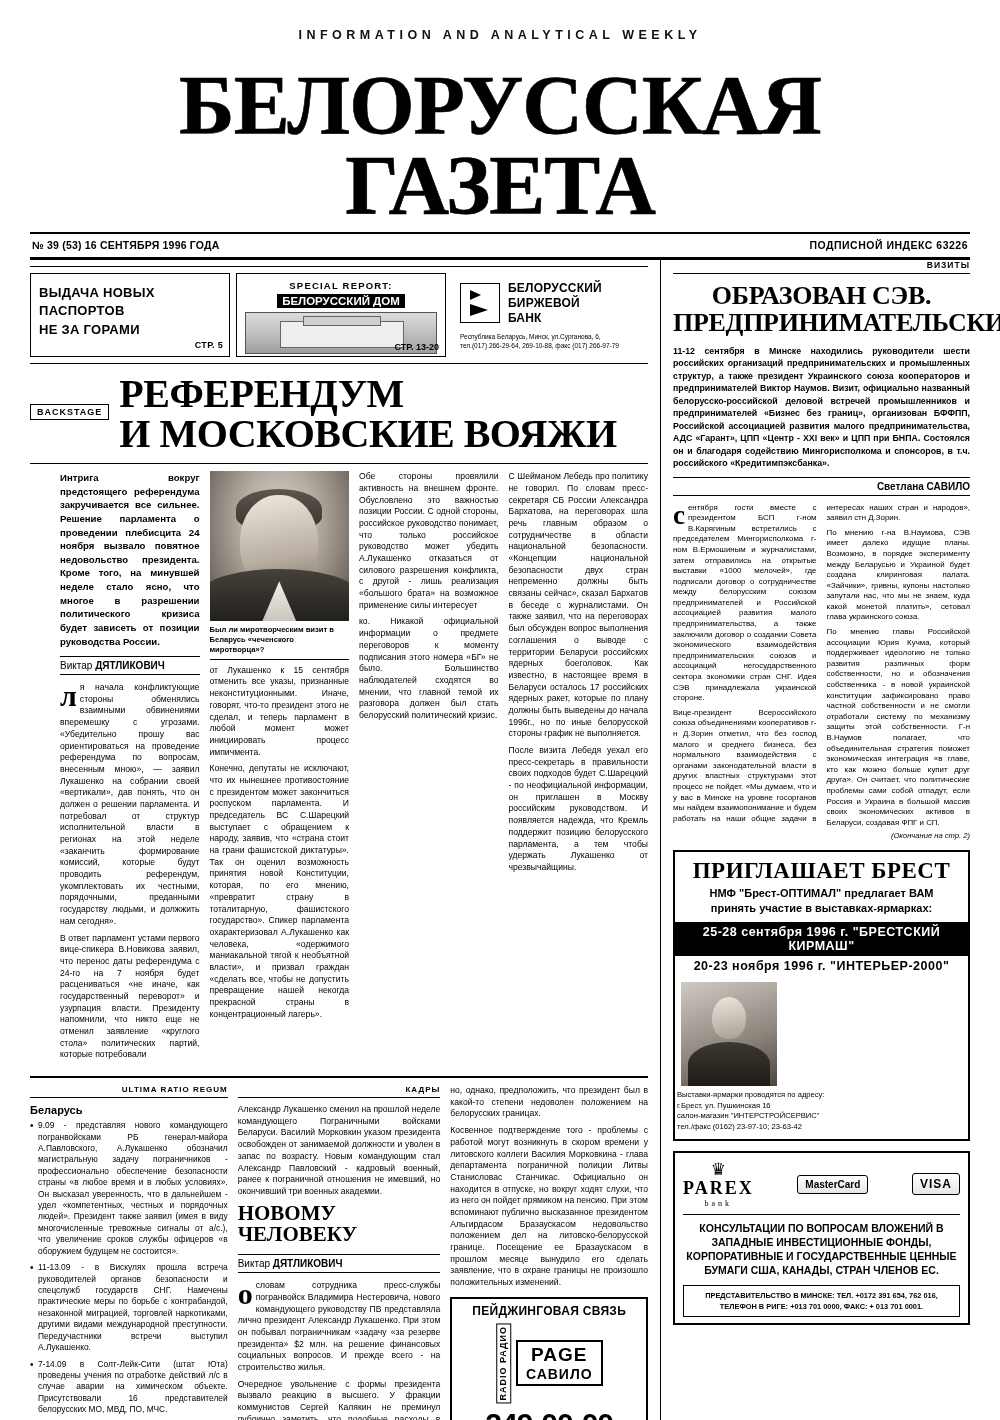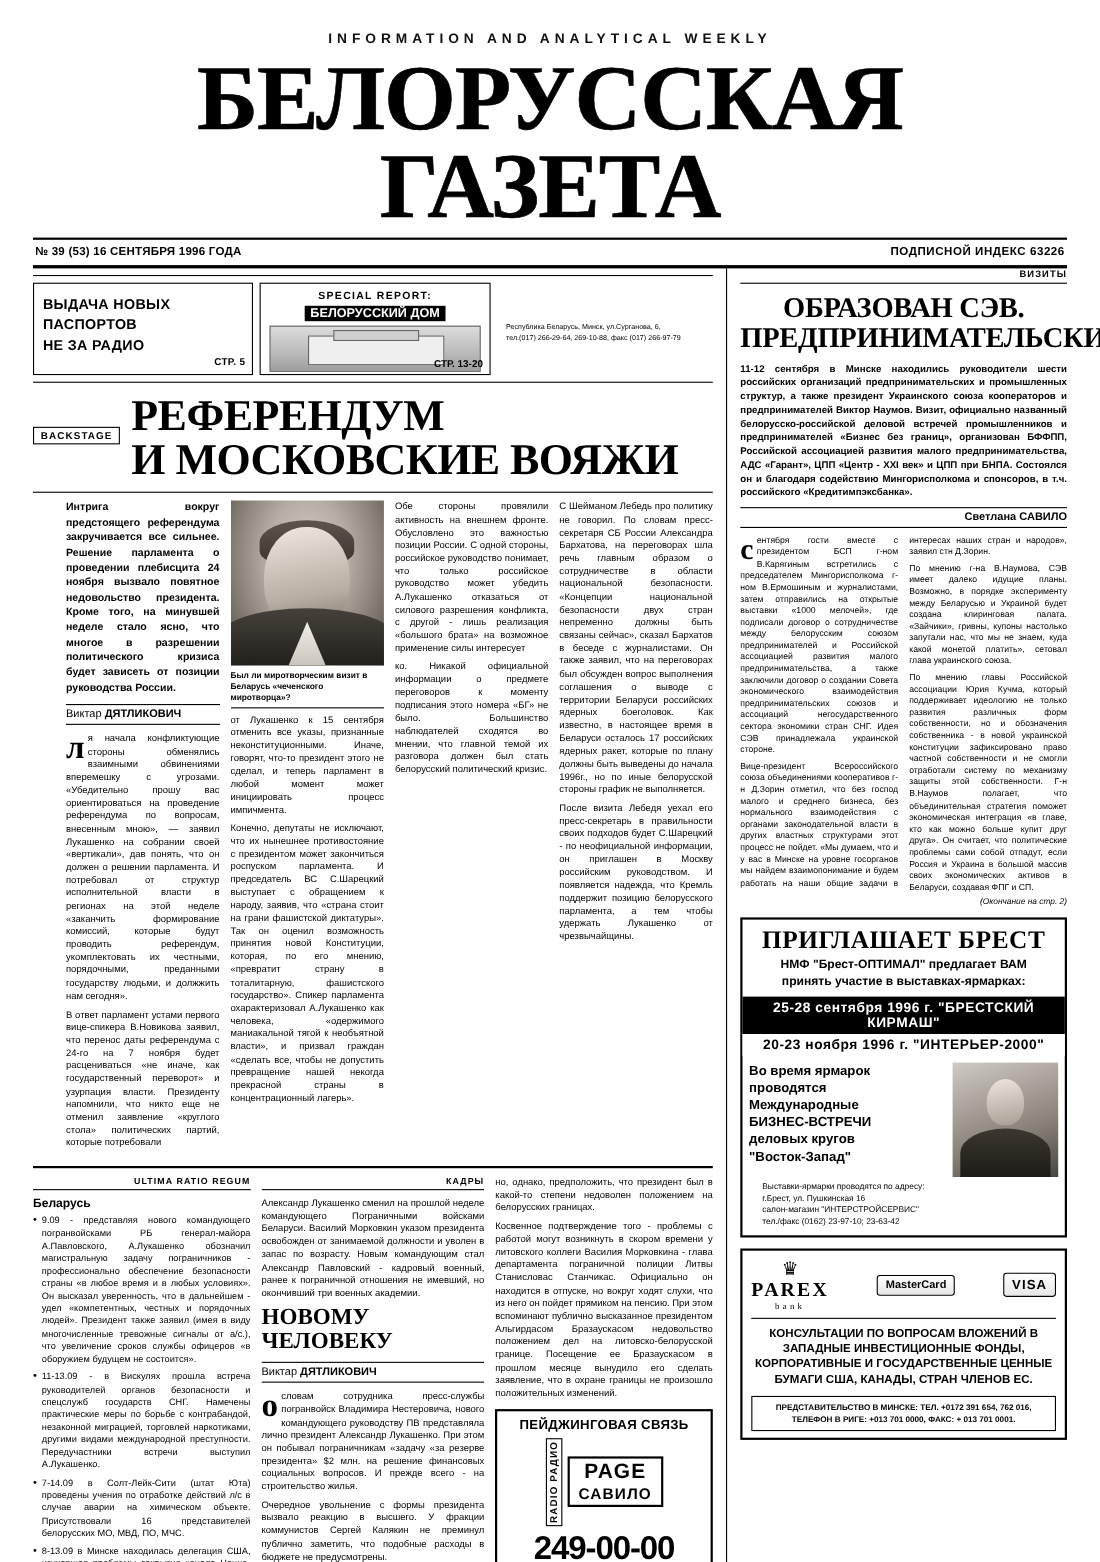--- a/index.html
+++ b/index.html
@@ -21,21 +21,21 @@
   }
 
   
   .kicker {
     text-align: center;
     font-family: "Liberation Sans", sans-serif;
     font-size: 12.5px;
     letter-spacing: 4.5px;
     font-weight: 700;
     color: #111;
-    margin-bottom: 8px;
+    margin-bottom: 24px;
   }
   .masthead {
     text-align: center;
     font-family: "Liberation Serif", serif;
     font-weight: 700;
     font-size: 84px;
     line-height: 0.95;
     letter-spacing: -1px;
     color: #000;
     -webkit-text-stroke: 0.6px #000;
@@ -437,21 +437,21 @@
   }
   .ad-photo .b {
     position:absolute; left:50%; bottom:0;
     transform: translateX(-50%);
     width: 82px; height: 44px; border-radius: 50% 50% 0 0;
     background: linear-gradient(180deg,#3c382f,#1d1b17);
   }
   .ad-brest-foot {
     font-family: "Liberation Sans", sans-serif;
     font-size: 7.6px; line-height: 1.4;
-    padding: 0 6px 6px 18px;
+    padding: 0 6px 6px 2px;
   }
 
   
   .ad-parex {
     border: 2.5px solid #000;
     margin-top: 10px;
     padding: 8px 8px 6px 8px;
   }
   .parex-row {
     display: flex; align-items: center; justify-content: space-between;
@@ -557,30 +557,38 @@
   <div class="thick-rule"></div>
 
   <div class="grid">
 
     <div class="left-col">
 
       <div class="promo">
         <div class="promo-box promo1">
           <div>ВЫДАЧА НОВЫХ</div>
           <div>ПАСПОРТОВ</div>
-          <div>НЕ ЗА РАДИО</div>
+          <div>НЕ ЗА ГОРАМИ</div>
           <div class="promo-page">СТР. 5</div>
         </div>
         <div class="promo-box promo2">
           <div class="sr">SPECIAL REPORT:</div>
           <div class="bd">БЕЛОРУССКИЙ ДОМ</div>
           <div class="pic"></div>
           <div class="promo-page">СТР. 13-20</div>
         </div>
         <div class="promo3">
+          <div class="bank-row">
+            <div class="bank-logo"></div>
+            <div class="bank-name">
+              <div>БЕЛОРУССКИЙ</div>
+              <div>БИРЖЕВОЙ</div>
+              <div>БАНК</div>
+            </div>
+          </div>
           <div class="bank-addr">
             <div>Республика Беларусь, Минск, ул.Сурганова, 6,</div>
             <div>тел.(017) 266-29-64, 269-10-88, факс (017) 266-97-79</div>
           </div>
         </div>
       </div>
 
       <div class="backstage-row">
         <div class="tag">BACKSTAGE</div>
         <div class="lead-title">
@@ -696,28 +704,20 @@
 
       <div class="ad-brest">
         <h2>ПРИГЛАШАЕТ БРЕСТ</h2>
         <div class="l1">
           <div>НМФ "Брест-ОПТИМАЛ" предлагает ВАМ</div>
           <div>принять участие в выставках-ярмарках:</div>
         </div>
         <div class="ad-fair">25-28 сентября 1996 г. "БРЕСТСКИЙ КИРМАШ"</div>
         <div class="ad-fair w">20-23 ноября 1996 г. "ИНТЕРЬЕР-2000"</div>
         <div class="ad-brest-body">
-          <div class="ad-brest-txt">
-            <div>Во время ярмарок</div>
-            <div>проводятся</div>
-            <div>Международные</div>
-            <div>БИЗНЕС-ВСТРЕЧИ</div>
-            <div>деловых кругов</div>
-            <div>"Восток-Запад"</div>
-          </div>
           <div class="ad-photo">
             <div class="h"></div>
             <div class="b"></div>
           </div>
         </div>
         <div class="ad-brest-foot">
           <div>Выставки-ярмарки проводятся по адресу:</div>
           <div>г.Брест, ул. Пушкинская 16</div>
           <div>салон-магазин "ИНТЕРСТРОЙСЕРВИС"</div>
           <div>тел./факс (0162) 23-97-10; 23-63-42</div>

